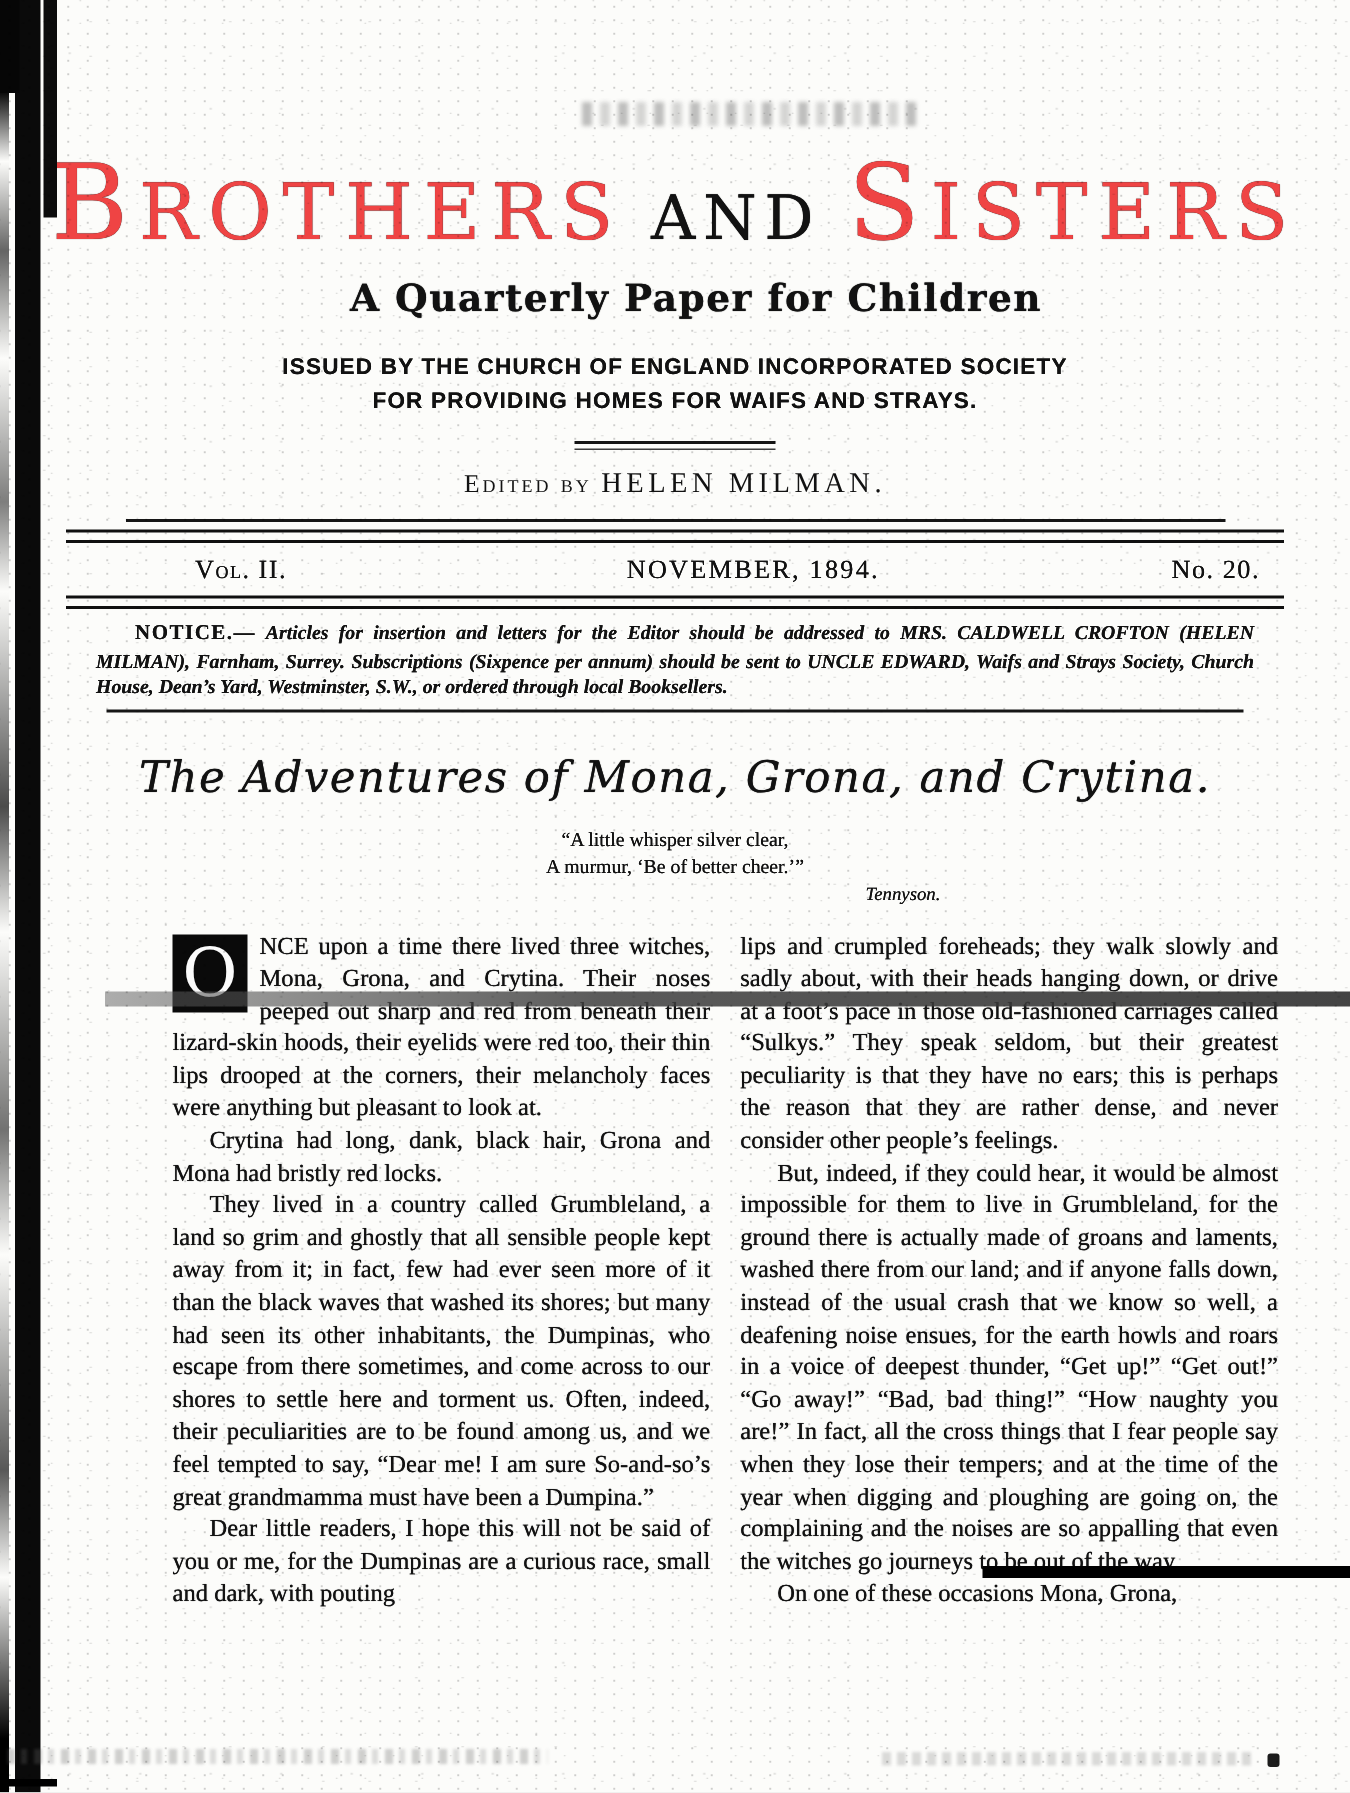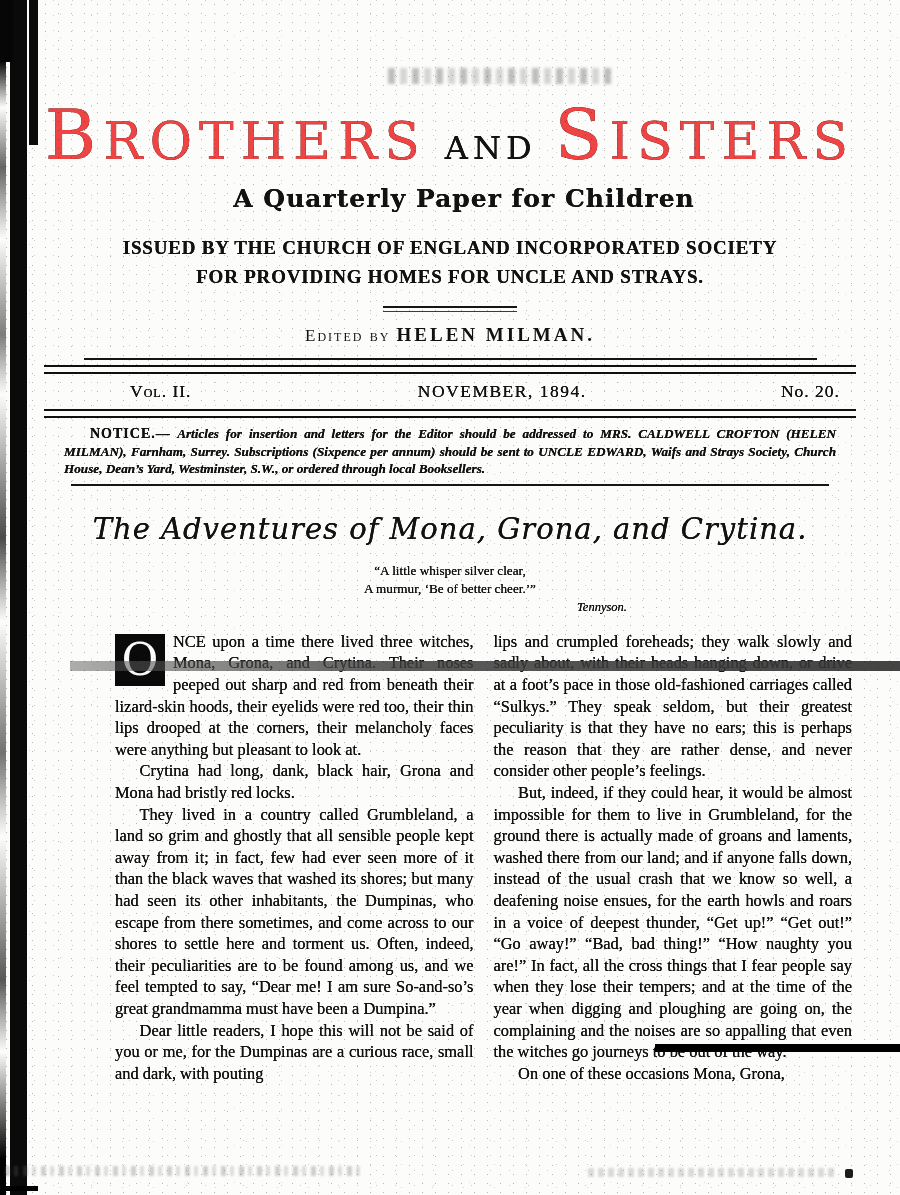--- a/index.html
+++ b/index.html
@@ -52,27 +52,27 @@
   .bottom-left-mark { position:absolute; left:0; top:1186px; width:38px; height:5px; background:#000; }
 
   
   .masthead { text-align:center; padding-top:94px; }
   .title-line { white-space:nowrap; }
   .title-word {
     display:inline-block; font-family:"DejaVu Serif", serif; font-size:52px; letter-spacing:7px;
     color:#ef4444; text-shadow:0 0 .5px #000;
   }
   .title-word::first-letter { font-size:70px; }
-  .title-and { display:inline-block; font-family:"DejaVu Serif", serif; font-size:32px; letter-spacing:5px; margin:2px 14px; text-shadow:0 0 .5px #000; }
+  .title-and { display:inline-block; font-family:"DejaVu Serif", serif; font-size:41px; letter-spacing:5px; margin:2px 14px; text-shadow:0 0 .5px #000; }
   .subtitle { margin-top:8px; font-family:"DejaVu Serif", serif; font-weight:bold; font-size:25px; letter-spacing:1px; text-shadow:0 0 .6px #000;padding-left:28px; }
-  .issued { margin-top:20px; font-family:Liberation Serif, serif; font-weight:bold; font-size:19px; letter-spacing:.8px; line-height:1.55; text-shadow:0 0 .4px #000; }
+  .issued { margin-top:20px; font-family:Liberation Sans, sans-serif; font-weight:bold; font-size:15px; letter-spacing:.8px; line-height:1.55; text-shadow:0 0 .4px #000; }
   .short-rule { width:134px; margin:14px auto 0; border-top:2px solid #151515; border-bottom:1px solid #3a3a3a; height:3px; }
   .edited { margin-top:12px; }
   .edited-label { font-variant:small-caps; font-size:17px; letter-spacing:2px; font-weight:normal; }
-  .editor-name { font-size:19px; letter-spacing:3px; font-weight:bold; }
+  .editor-name { font-size:19px; letter-spacing:3px; font-weight:normal; }
 
   
   .rule-a { width:733px; margin:12px auto 0; border-top:2px solid #161616; }
   .double-rule { width:812px; height:5px; margin:5px auto 0; border-top:2px solid #101010; border-bottom:2px solid #101010; }
   .issue-bar { width:710px; margin:7px 60px 7px 130px; display:flex; justify-content:space-between; align-items:baseline; font-size:17.5px; text-shadow:0 0 .4px #000; }
   .issue-vol { font-variant:small-caps; letter-spacing:1px; }
   .issue-date { letter-spacing:1.5px;margin-left:32px; }
   .issue-no { letter-spacing:1px; }
 
   
@@ -116,21 +116,21 @@
 
   <div class="masthead">
     <div class="title-line">
       <span class="title-word">BROTHERS</span>
       <span class="title-and">AND</span>
       <span class="title-word">SISTERS</span>
     </div>
     <div class="subtitle">A Quarterly Paper for Children</div>
     <div class="issued">
       <div>ISSUED BY THE CHURCH OF ENGLAND INCORPORATED SOCIETY</div>
-      <div>FOR PROVIDING HOMES FOR UNCLE AND STRAYS.</div>
+      <div>FOR PROVIDING HOMES FOR WAIFS AND STRAYS.</div>
     </div>
     <div class="short-rule"></div>
     <div class="edited">
       <span class="edited-label">Edited by </span>
       <span class="editor-name">HELEN MILMAN.</span>
     </div>
   </div>
 
   <div class="rule-a"></div>
   <div class="double-rule"></div>

